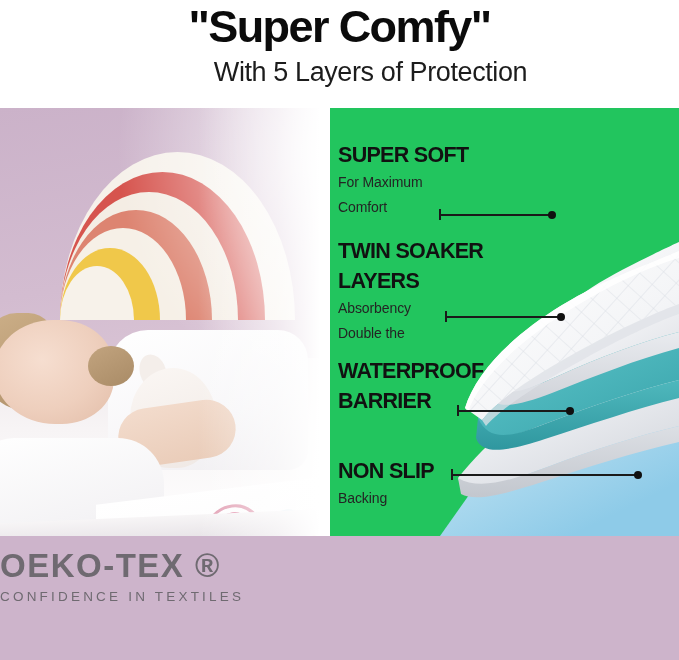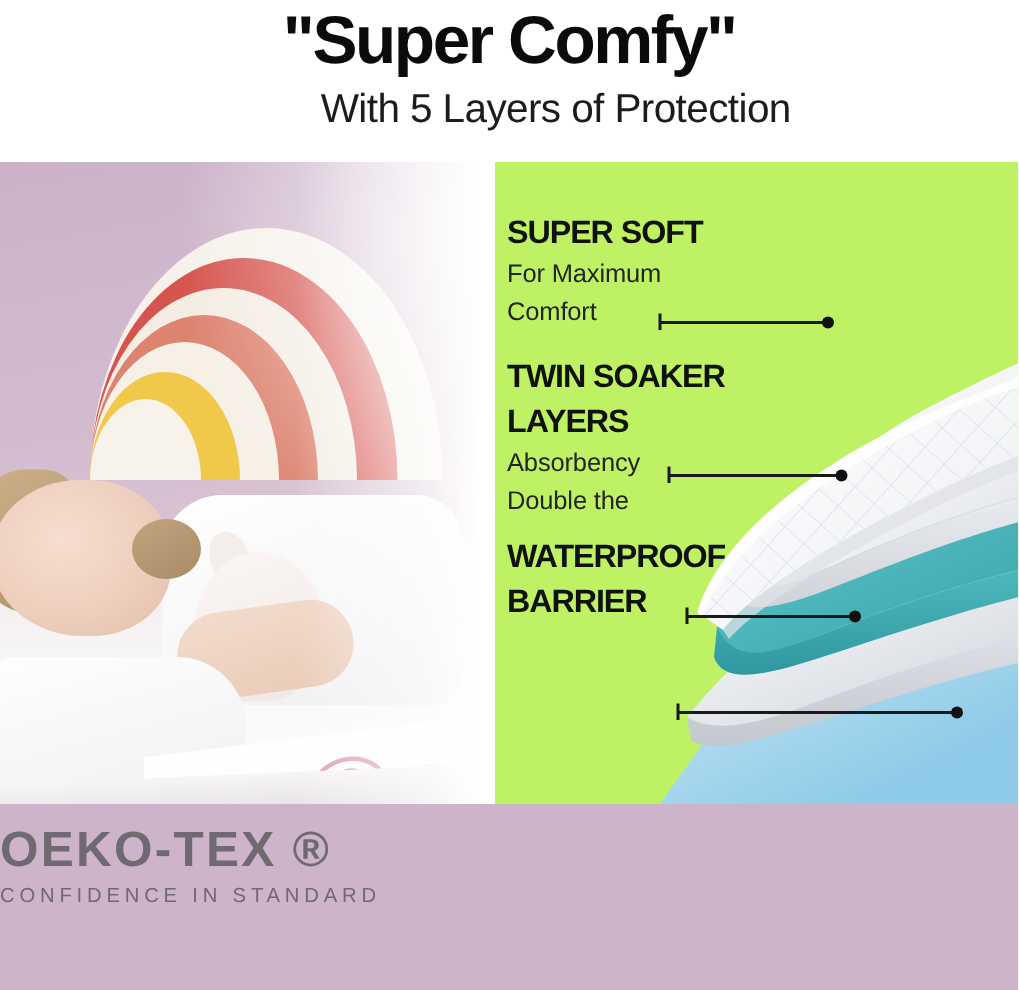--- a/index.html
+++ b/index.html
@@ -52,28 +52,28 @@
     transform:skewY(-7deg);}
   .bedrail{position:absolute;left:-10px;top:408px;width:350px;height:26px;border-radius:8px;
     background:linear-gradient(180deg,#f7f5f6 0%,#e6e2e6 100%);transform:rotate(-2.5deg);}
   
   .photo-fade{position:absolute;left:0;top:0;width:330px;height:428px;pointer-events:none;
     background:linear-gradient(90deg,rgba(255,255,255,0) 60%,rgba(255,255,255,.55) 84%,#ffffff 97%);}
   .photo-topglow{position:absolute;left:0;top:0;width:330px;height:428px;pointer-events:none;
     background:radial-gradient(ellipse at 98% 10%,rgba(255,255,255,.85) 0%,rgba(255,255,255,0) 45%);}
 
   
-  .right{position:absolute;left:330px;top:108px;width:349px;height:428px;background:#bef264;}
+  .right{position:absolute;left:330px;top:108px;width:349px;height:428px;background:#22c55e;}
 
   .stack{position:absolute;left:0;top:0;width:349px;height:428px;}
   .labels{position:absolute;left:0;top:0;width:349px;height:428px;}
 
   .feat{position:absolute;left:8px;width:215px;}
   .feat .t{font-size:21.5px;font-weight:700;color:#111111;letter-spacing:-0.7px;line-height:30px;}
-  .feat .s{font-size:17px;font-weight:400;color:#242424;letter-spacing:-0.1px;line-height:25px;}
+  .feat .s{font-size:14px;font-weight:400;color:#242424;letter-spacing:-0.1px;line-height:25px;}
 
   .f1{top:32px;}
   .f2{top:108px;margin-top:20px;}
   .f3{top:248px;}
   .f4{top:348px;}
 
   .lead{position:absolute;height:12px;}
   .lead .ln{position:absolute;left:4px;top:5px;height:1.6px;background:#1a1a1a;}
   .lead .tick{position:absolute;left:3px;top:0px;width:1.6px;height:11px;background:#1a1a1a;}
   .lead .dot{position:absolute;top:1.5px;width:8px;height:8px;border-radius:50%;background:#101010;}
@@ -261,24 +261,28 @@
         <div class="t">LAYERS</div>
         <div class="s">Absorbency</div>
         <div class="s">Double the</div>
       </div>
 
       <div class="feat f3">
         <div class="t">WATERPROOF</div>
         <div class="t">BARRIER</div>
       </div>
 
+      <div class="feat f4">
+        <div class="t">NON SLIP</div>
+        <div class="s">Backing</div>
+      </div>
     </div>
   </div>
 
   <div class="footer">
     <div class="oeko">
       <div class="oeko-main">OEKO-TEX ®</div>
-      <div class="oeko-sub">CONFIDENCE IN STANDARD</div>
+      <div class="oeko-sub">CONFIDENCE IN TEXTILES</div>
     </div>
 
   </div>
 
 </div>
 
 </body></html>

